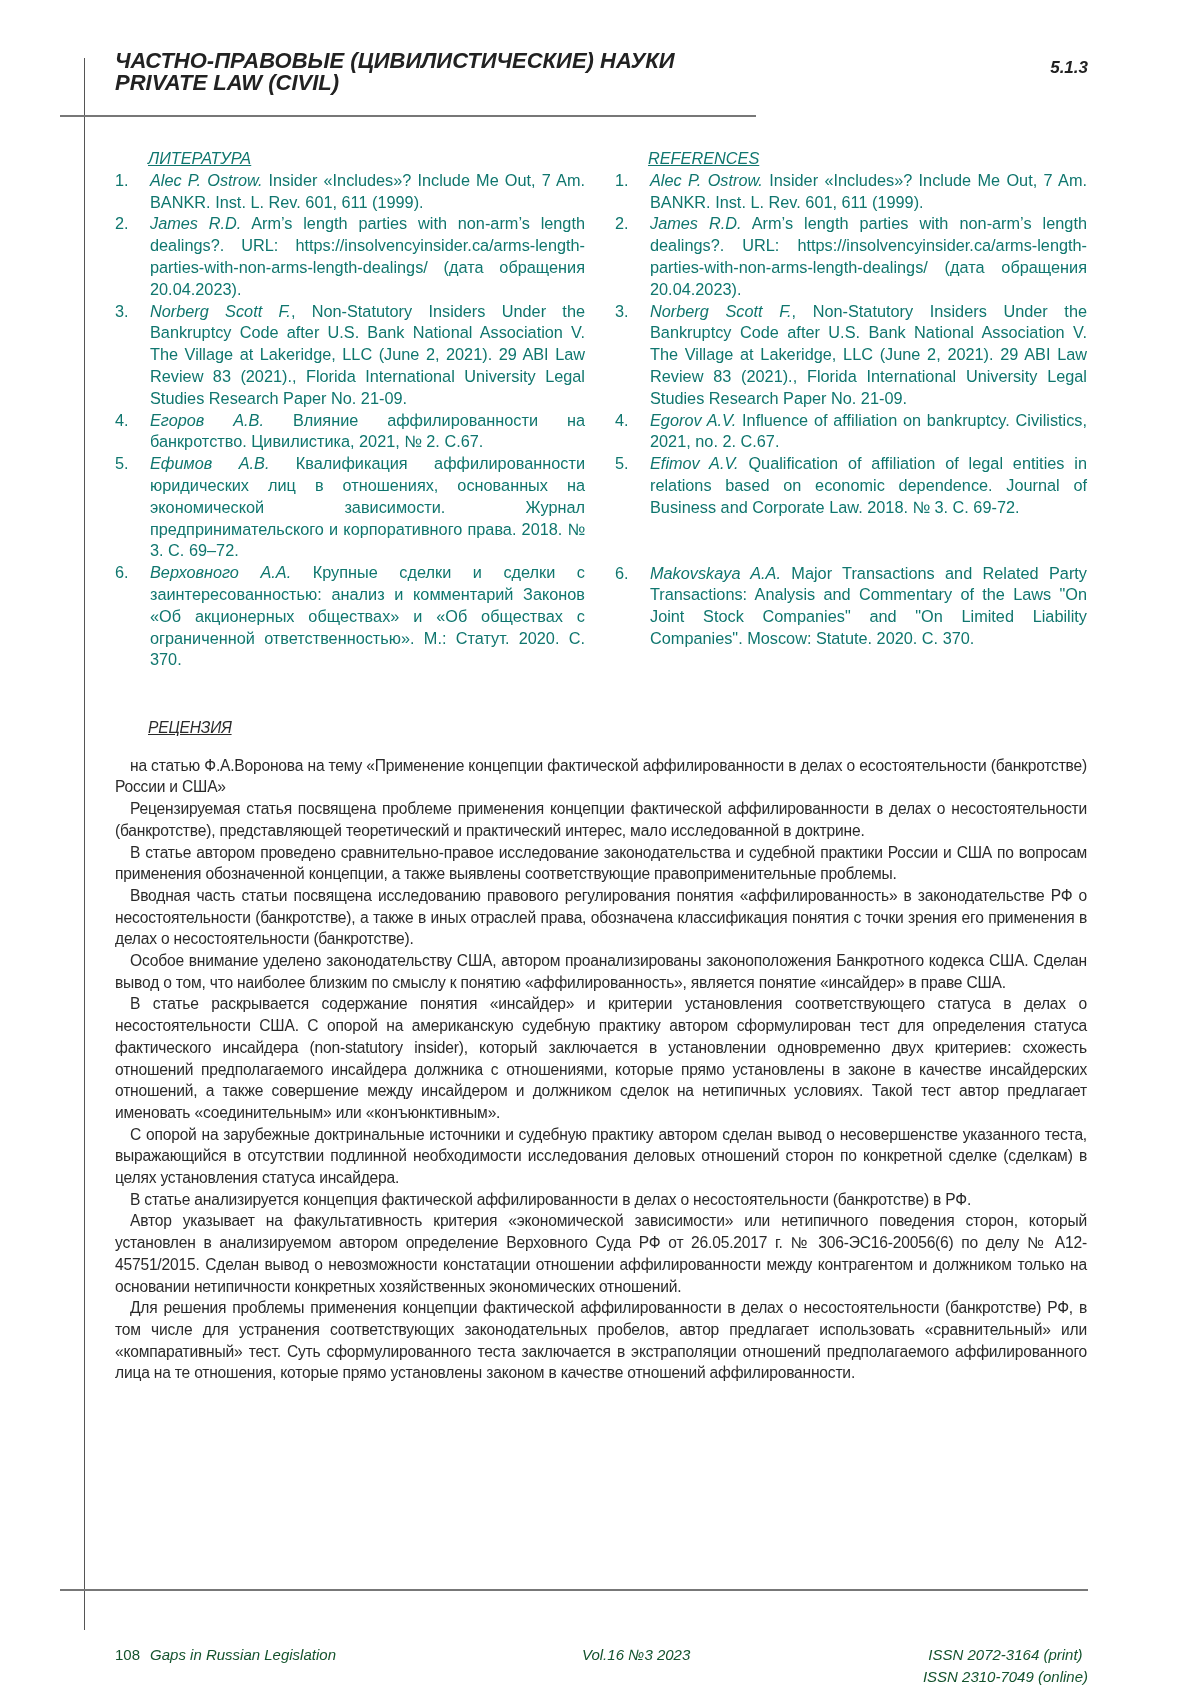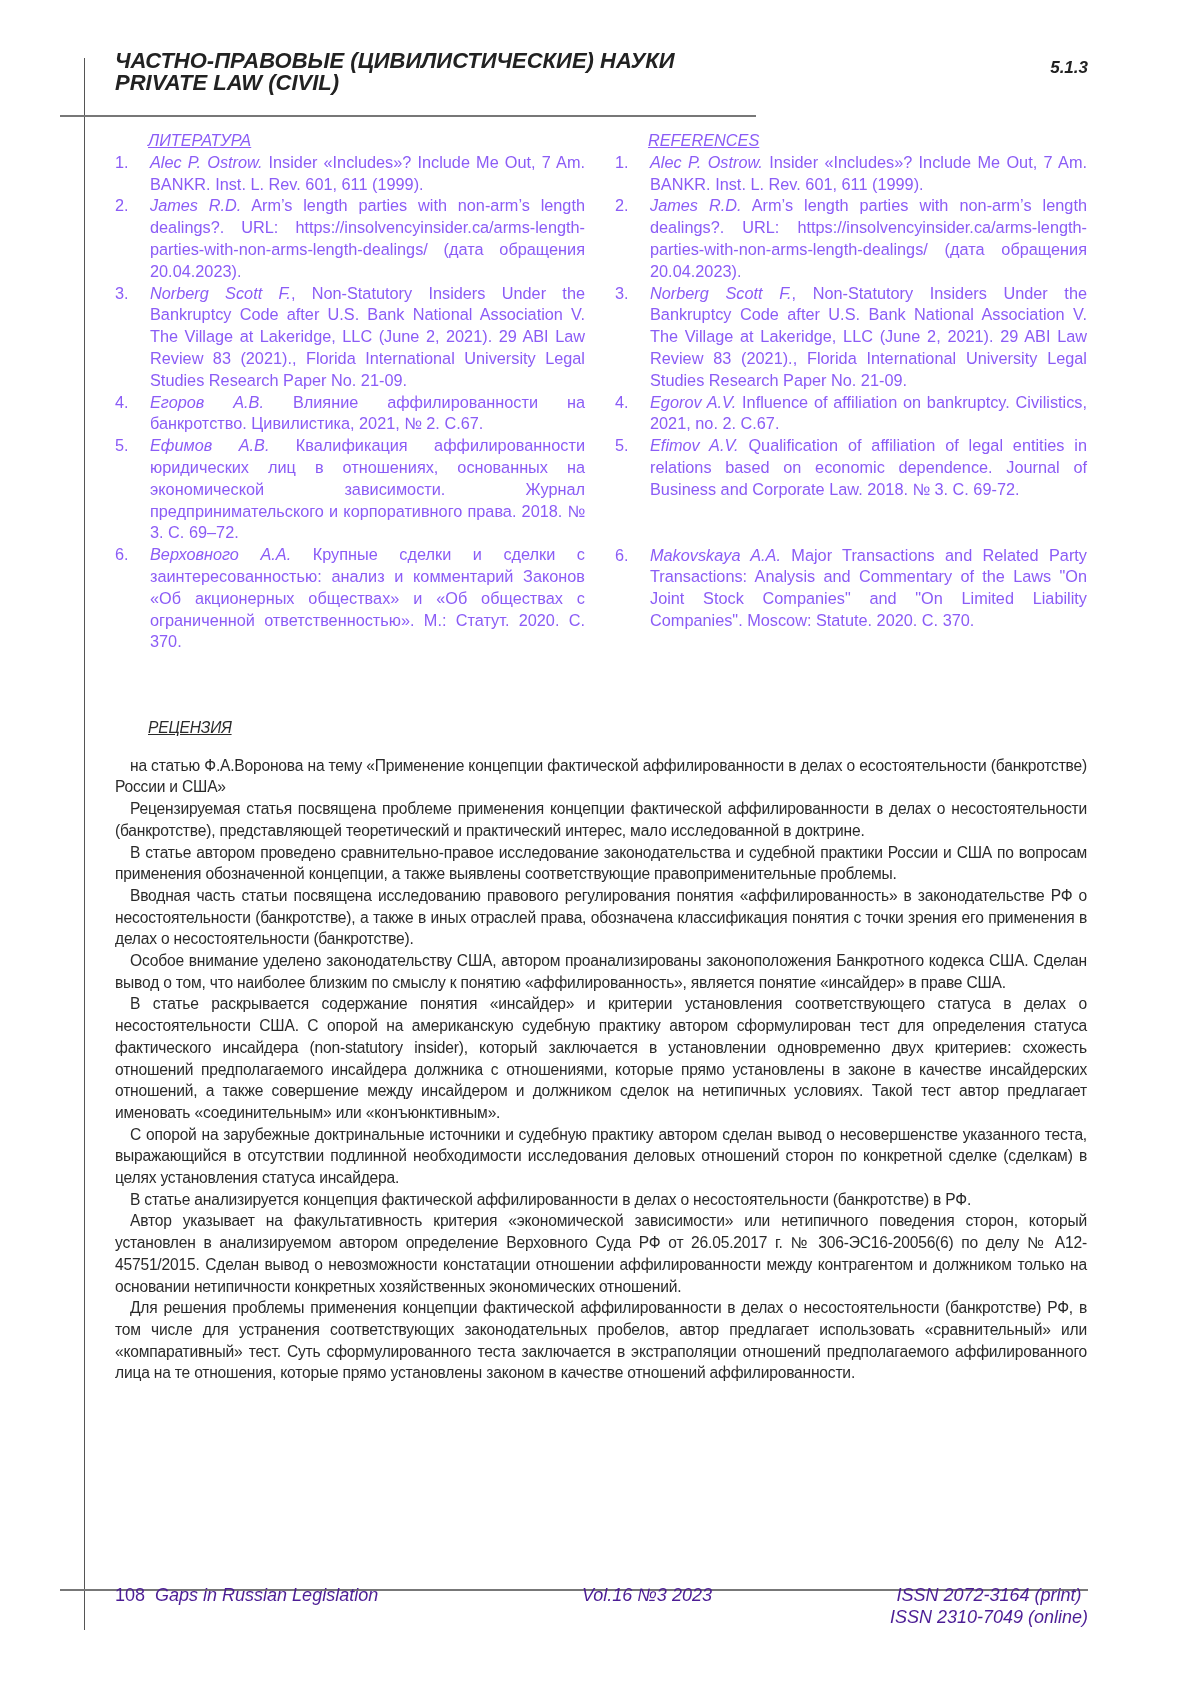--- a/index.html
+++ b/index.html
@@ -8,35 +8,35 @@
     font-family: "Liberation Sans", "DejaVu Sans", sans-serif;
     color: #2a2a2a;
   }
   .vrule { position: absolute; left: 84px; top: 58px; width: 1px; height: 1572px; background: #555; }
   .hrule-top { position: absolute; left: 60px; top: 115px; width: 696px; height: 2px; background: #777; }
   .hrule-bottom { position: absolute; left: 60px; top: 1589px; width: 1028px; height: 2px; background: #777; }
 
   .header-left { position: absolute; left: 115px; top: 50px; font-weight: bold; font-style: italic; font-size: 22px; line-height: 22px; color: #222; }
   .header-right { position: absolute; right: 112px; top: 58px; font-weight: bold; font-style: italic; font-size: 17px; color: #222; }
 
-  .refs { position: absolute; top: 130px; font-size: 16.3px; line-height: 21.8px; color: #8b5cf6; }
+  .refs { position: absolute; top: 148px; font-size: 16.3px; line-height: 21.8px; color: #0f766e; }
   .refs.left { left: 115px; width: 470px; }
   .refs.right { left: 615px; width: 472px; }
   .refs h3 { margin: 0 0 0 33px; font-size: 16.3px; font-weight: normal; font-style: italic; text-decoration: underline; line-height: 21.8px; }
   .refs ol { list-style: none; margin: 0; padding: 0; }
   .refs li { position: relative; padding-left: 35px; text-align: justify; }
   .refs li .num { position: absolute; left: 0; top: 0; }
   .refs li .author { font-style: italic; }
   .spacer-li { height: 44px; }
 
   .review { position: absolute; left: 115px; top: 717px; width: 972px; font-family: "Liberation Sans", sans-serif; font-size: 15.6px; line-height: 21.7px; color: #2a2a2a; letter-spacing: -0.2px; }
   .review h3 { margin: 0 0 16px 33px; font-size: 15.6px; font-weight: normal; font-style: italic; text-decoration: underline; line-height: 21.7px; }
   .review p { margin: 0; text-indent: 15px; text-align: justify; }
 
-  .footer { position: absolute; top: 1584px; font-style: italic; font-size: 18px; line-height: 22px; color: #4c1d95; }
+  .footer { position: absolute; top: 1644px; font-style: italic; font-size: 15px; line-height: 22px; color: #14532d; }
   .footer .pnum { font-style: normal; margin-right: 10px; }
   .footer.left { left: 115px; }
   .footer.center { left: 582px; }
   .footer.right { right: 112px; text-align: center; }
 </style>
 </head>
 <body>
 
 <div class="vrule"></div>
 <div class="hrule-top"></div>

